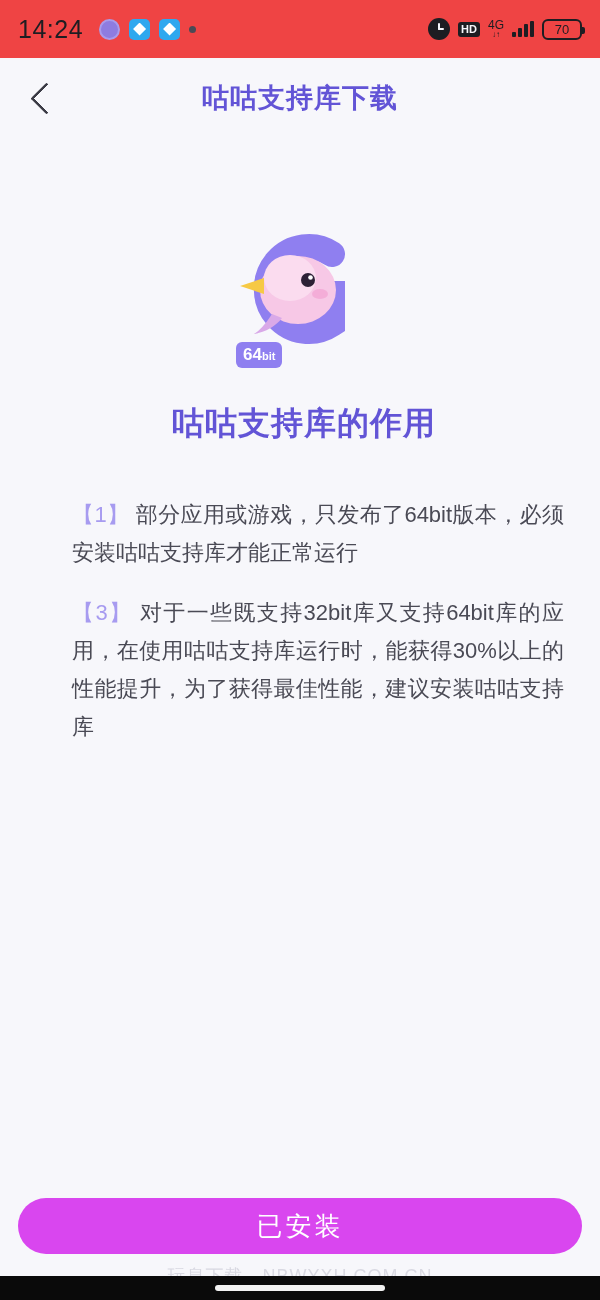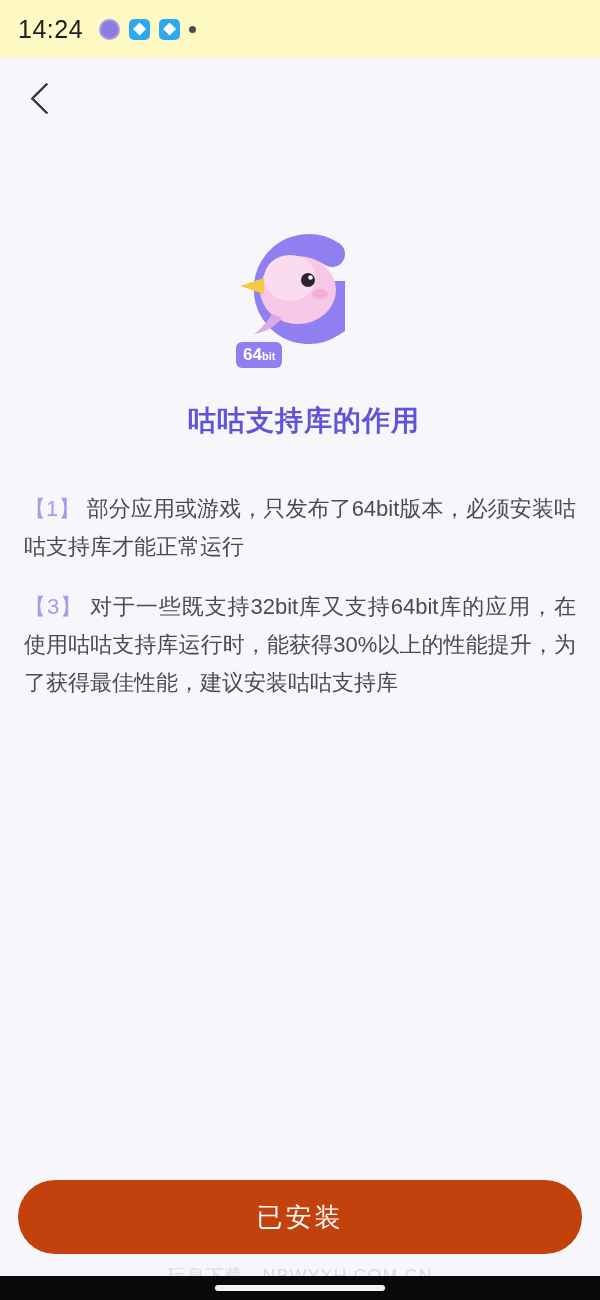--- a/index.html
+++ b/index.html
@@ -15,21 +15,21 @@
     position: relative;
   }
 
   
   .status-bar {
     height: 58px;
     display: flex;
     align-items: center;
     padding: 0 18px;
     box-sizing: border-box;
-    background: #fef9c3;
+    background: #ef4444;
     color: #1d1d22;
   }
   .status-time {
     font-size: 25px;
     font-weight: 400;
     letter-spacing: .5px;
   }
   .status-left-icons {
     display: flex;
     align-items: center;
@@ -200,31 +200,32 @@
     font-weight: bold;
     line-height: 1;
     letter-spacing: 0;
   }
   .badge64 .bit { font-size: 11px; }
 
   
   .section-title {
     margin-top: 34px;
     text-align: center;
-    font-size: 28px;
+    font-size: 32px;
     font-weight: bold;
     color: #6254d6;
     letter-spacing: 1px;
     margin-left: 8px;
   }
 
   
   .content {
     margin-top: 50px;
-    padding: 0 24px;
+    padding: 0 36px;
+    margin-left: 36px;
   }
   .para {
     font-size: 22px;
     line-height: 38px;
     color: #4a4a55;
     margin-bottom: 4px;
     text-align: justify;
   }
   .idx {
     color: #a79bf0;
@@ -234,24 +235,24 @@
   
   .bottom-area {
     position: absolute;
     left: 0; right: 0;
     bottom: 46px;
     padding: 0 18px;
     box-sizing: border-box;
   }
   .install-btn {
     width: 100%;
-    height: 74px;
+    height: 56px;
     border: none;
     border-radius: 37px;
-    background: #c2410c;
+    background: #d946ef;
     color: #ffffff;
     font-size: 26px;
     font-family: Liberation Mono, monospace;
     letter-spacing: 3px;
     cursor: pointer;
   }
 
   
   .watermark {
     position: absolute;
@@ -286,26 +287,44 @@
 
 <div class="status-bar">
   <div class="status-time">14:24</div>
   <div class="status-left-icons">
     <span class="si purple-circle"></span>
     <span class="si blue-diamond"></span>
     <span class="si blue-diamond"></span>
     <span class="si dot"></span>
   </div>
   <div class="status-spacer"></div>
+  <div class="status-right">
+    <span class="clock-icon"></span>
+    <span class="hd-badge">HD</span>
+    <span class="net-4g">
+      <span>4G</span>
+      <small>↓↑</small>
+    </span>
+    <span class="signal">
+      <span></span>
+        <span></span>
+        <span></span>
+        <span></span>
+    </span>
+    <span class="battery">
+      <span class="battery-text">70</span>
+    </span>
+  </div>
 </div>
 
 <div class="nav-bar">
   <div class="back-btn">
     <span class="back-chevron"></span>
   </div>
+  <div class="nav-title">咕咕支持库下载</div>
 </div>
 
 <div class="logo-wrap">
   <div class="logo">
     <svg width="160" height="150" viewBox="0 0 160 150" aria-hidden="true">
 
       <path d="M112 36 A42 42 0 1 0 112 106 L112 76 L86 76" fill="none" stroke="#8f7ff0" stroke-width="26" stroke-linecap="round"></path>
 
       <ellipse cx="78" cy="72" rx="38" ry="34" fill="#f7c8e6"></ellipse>
 

